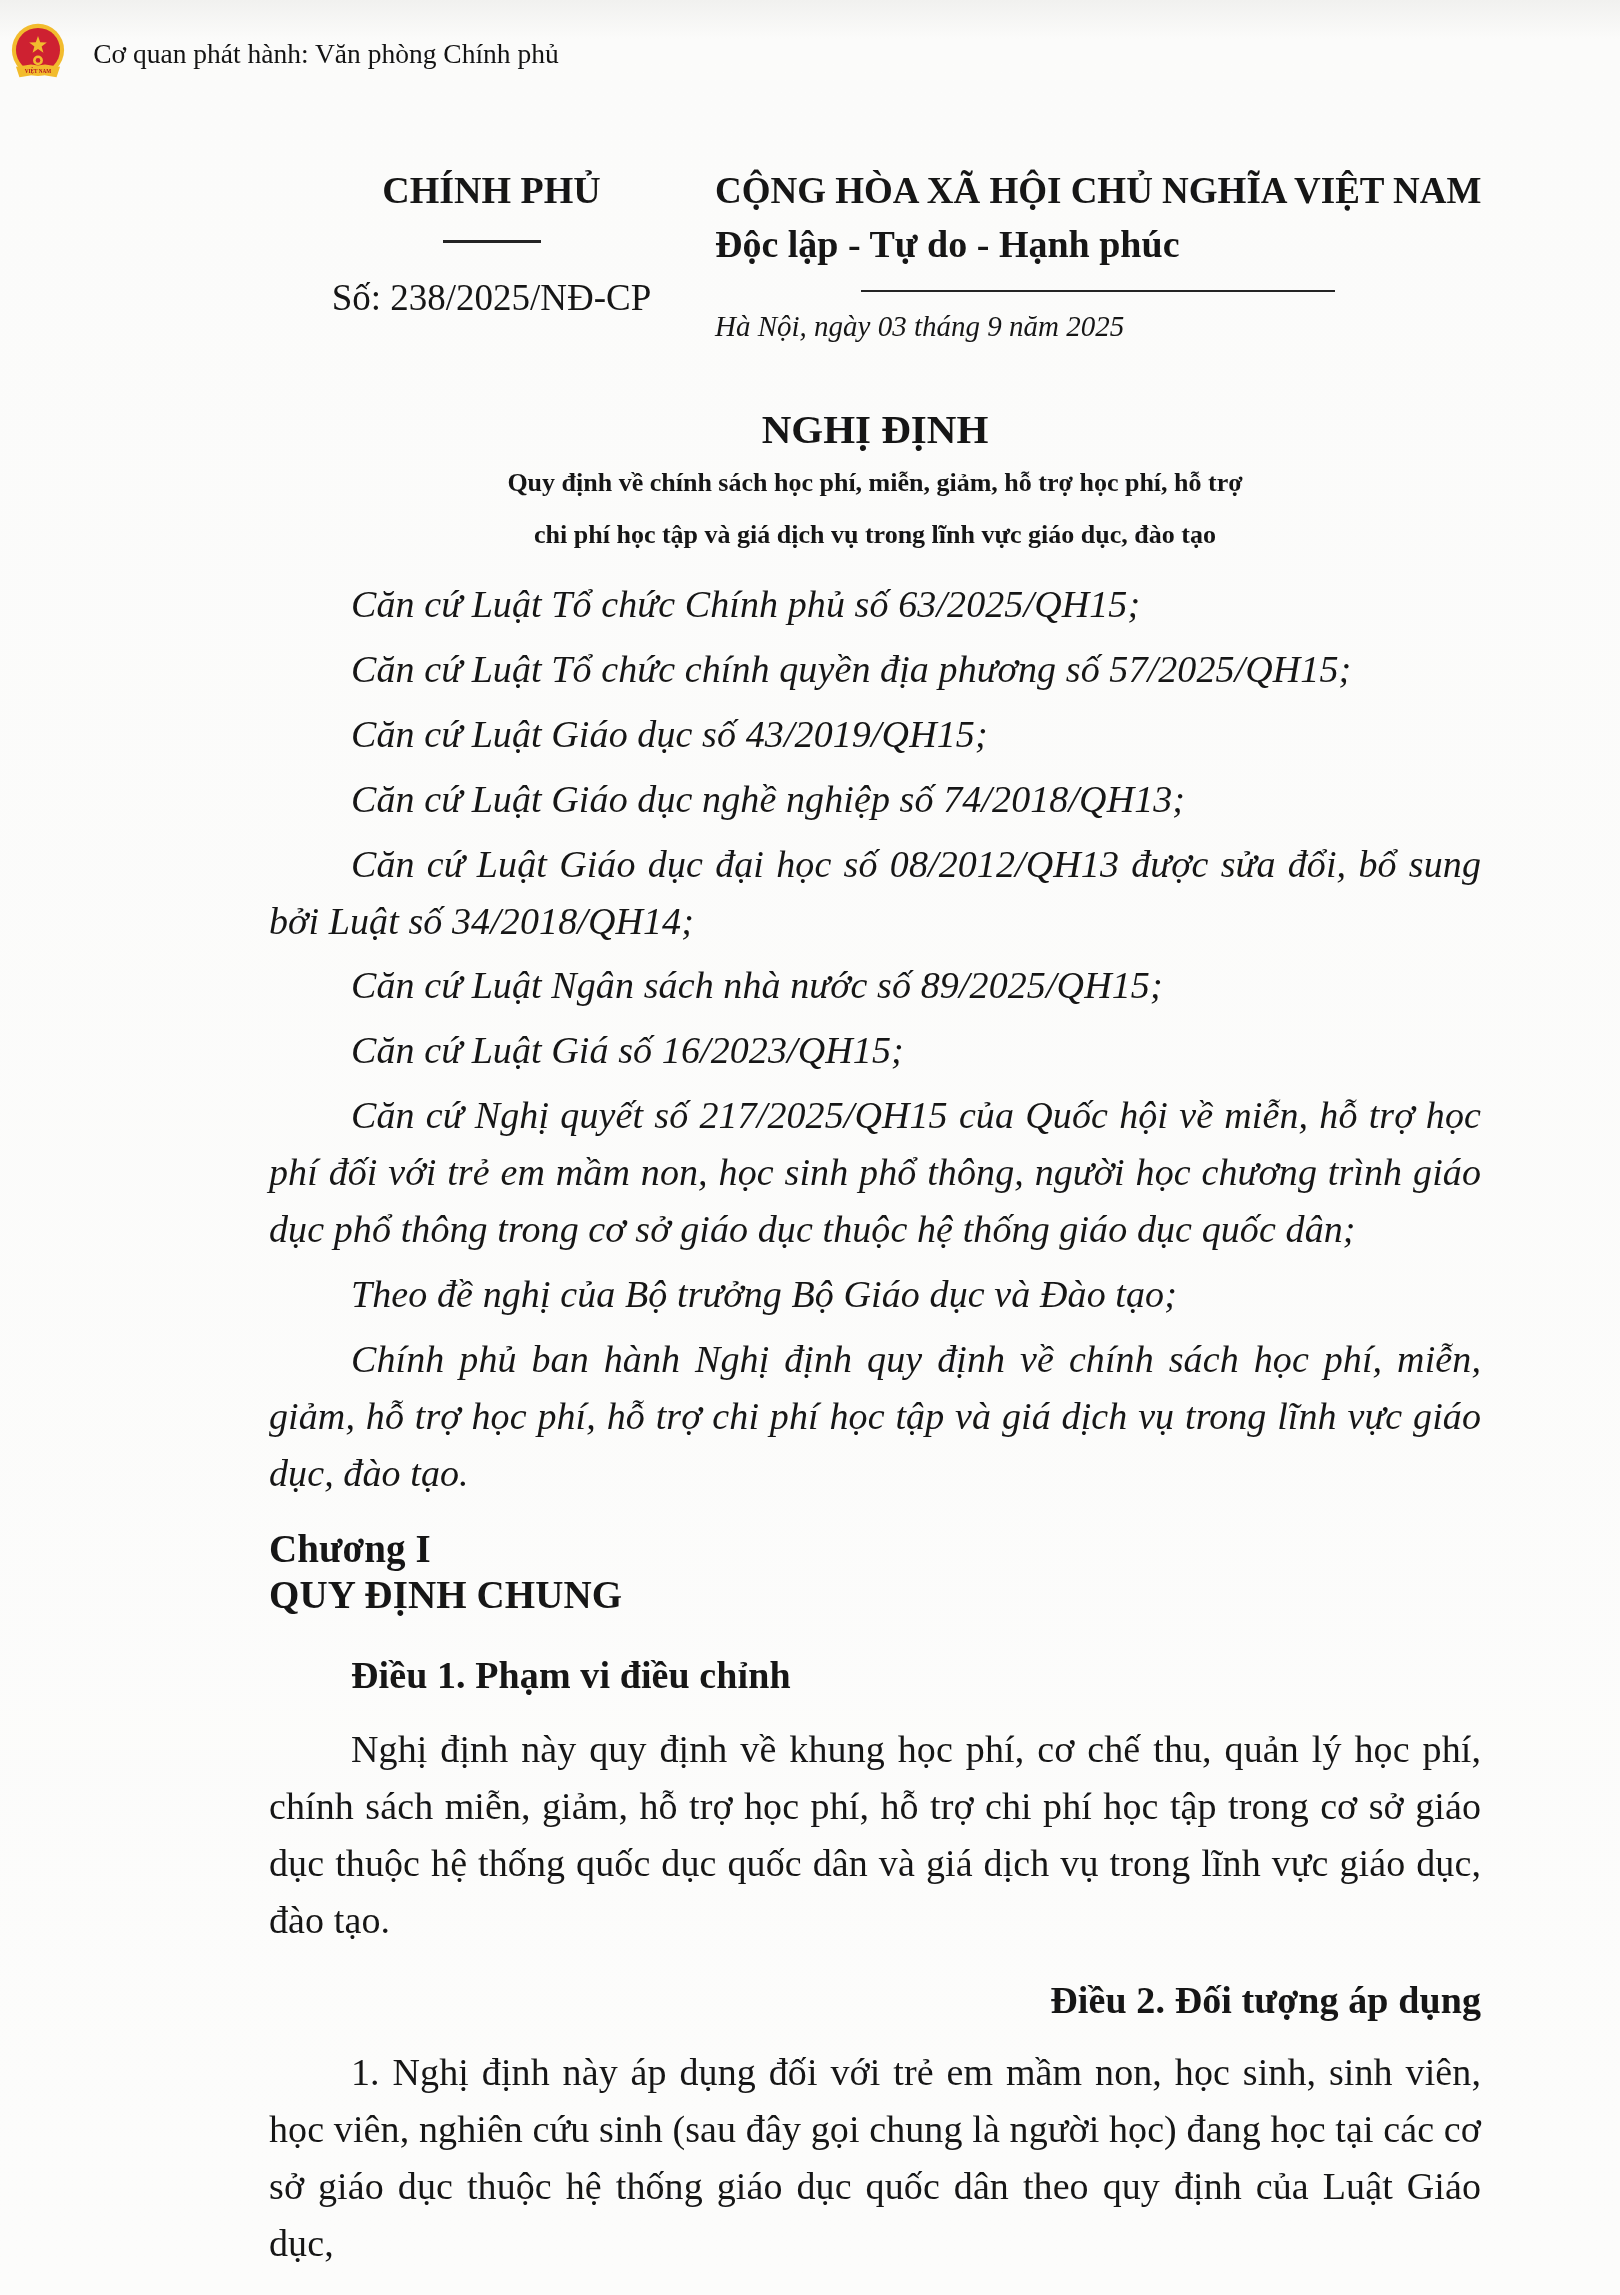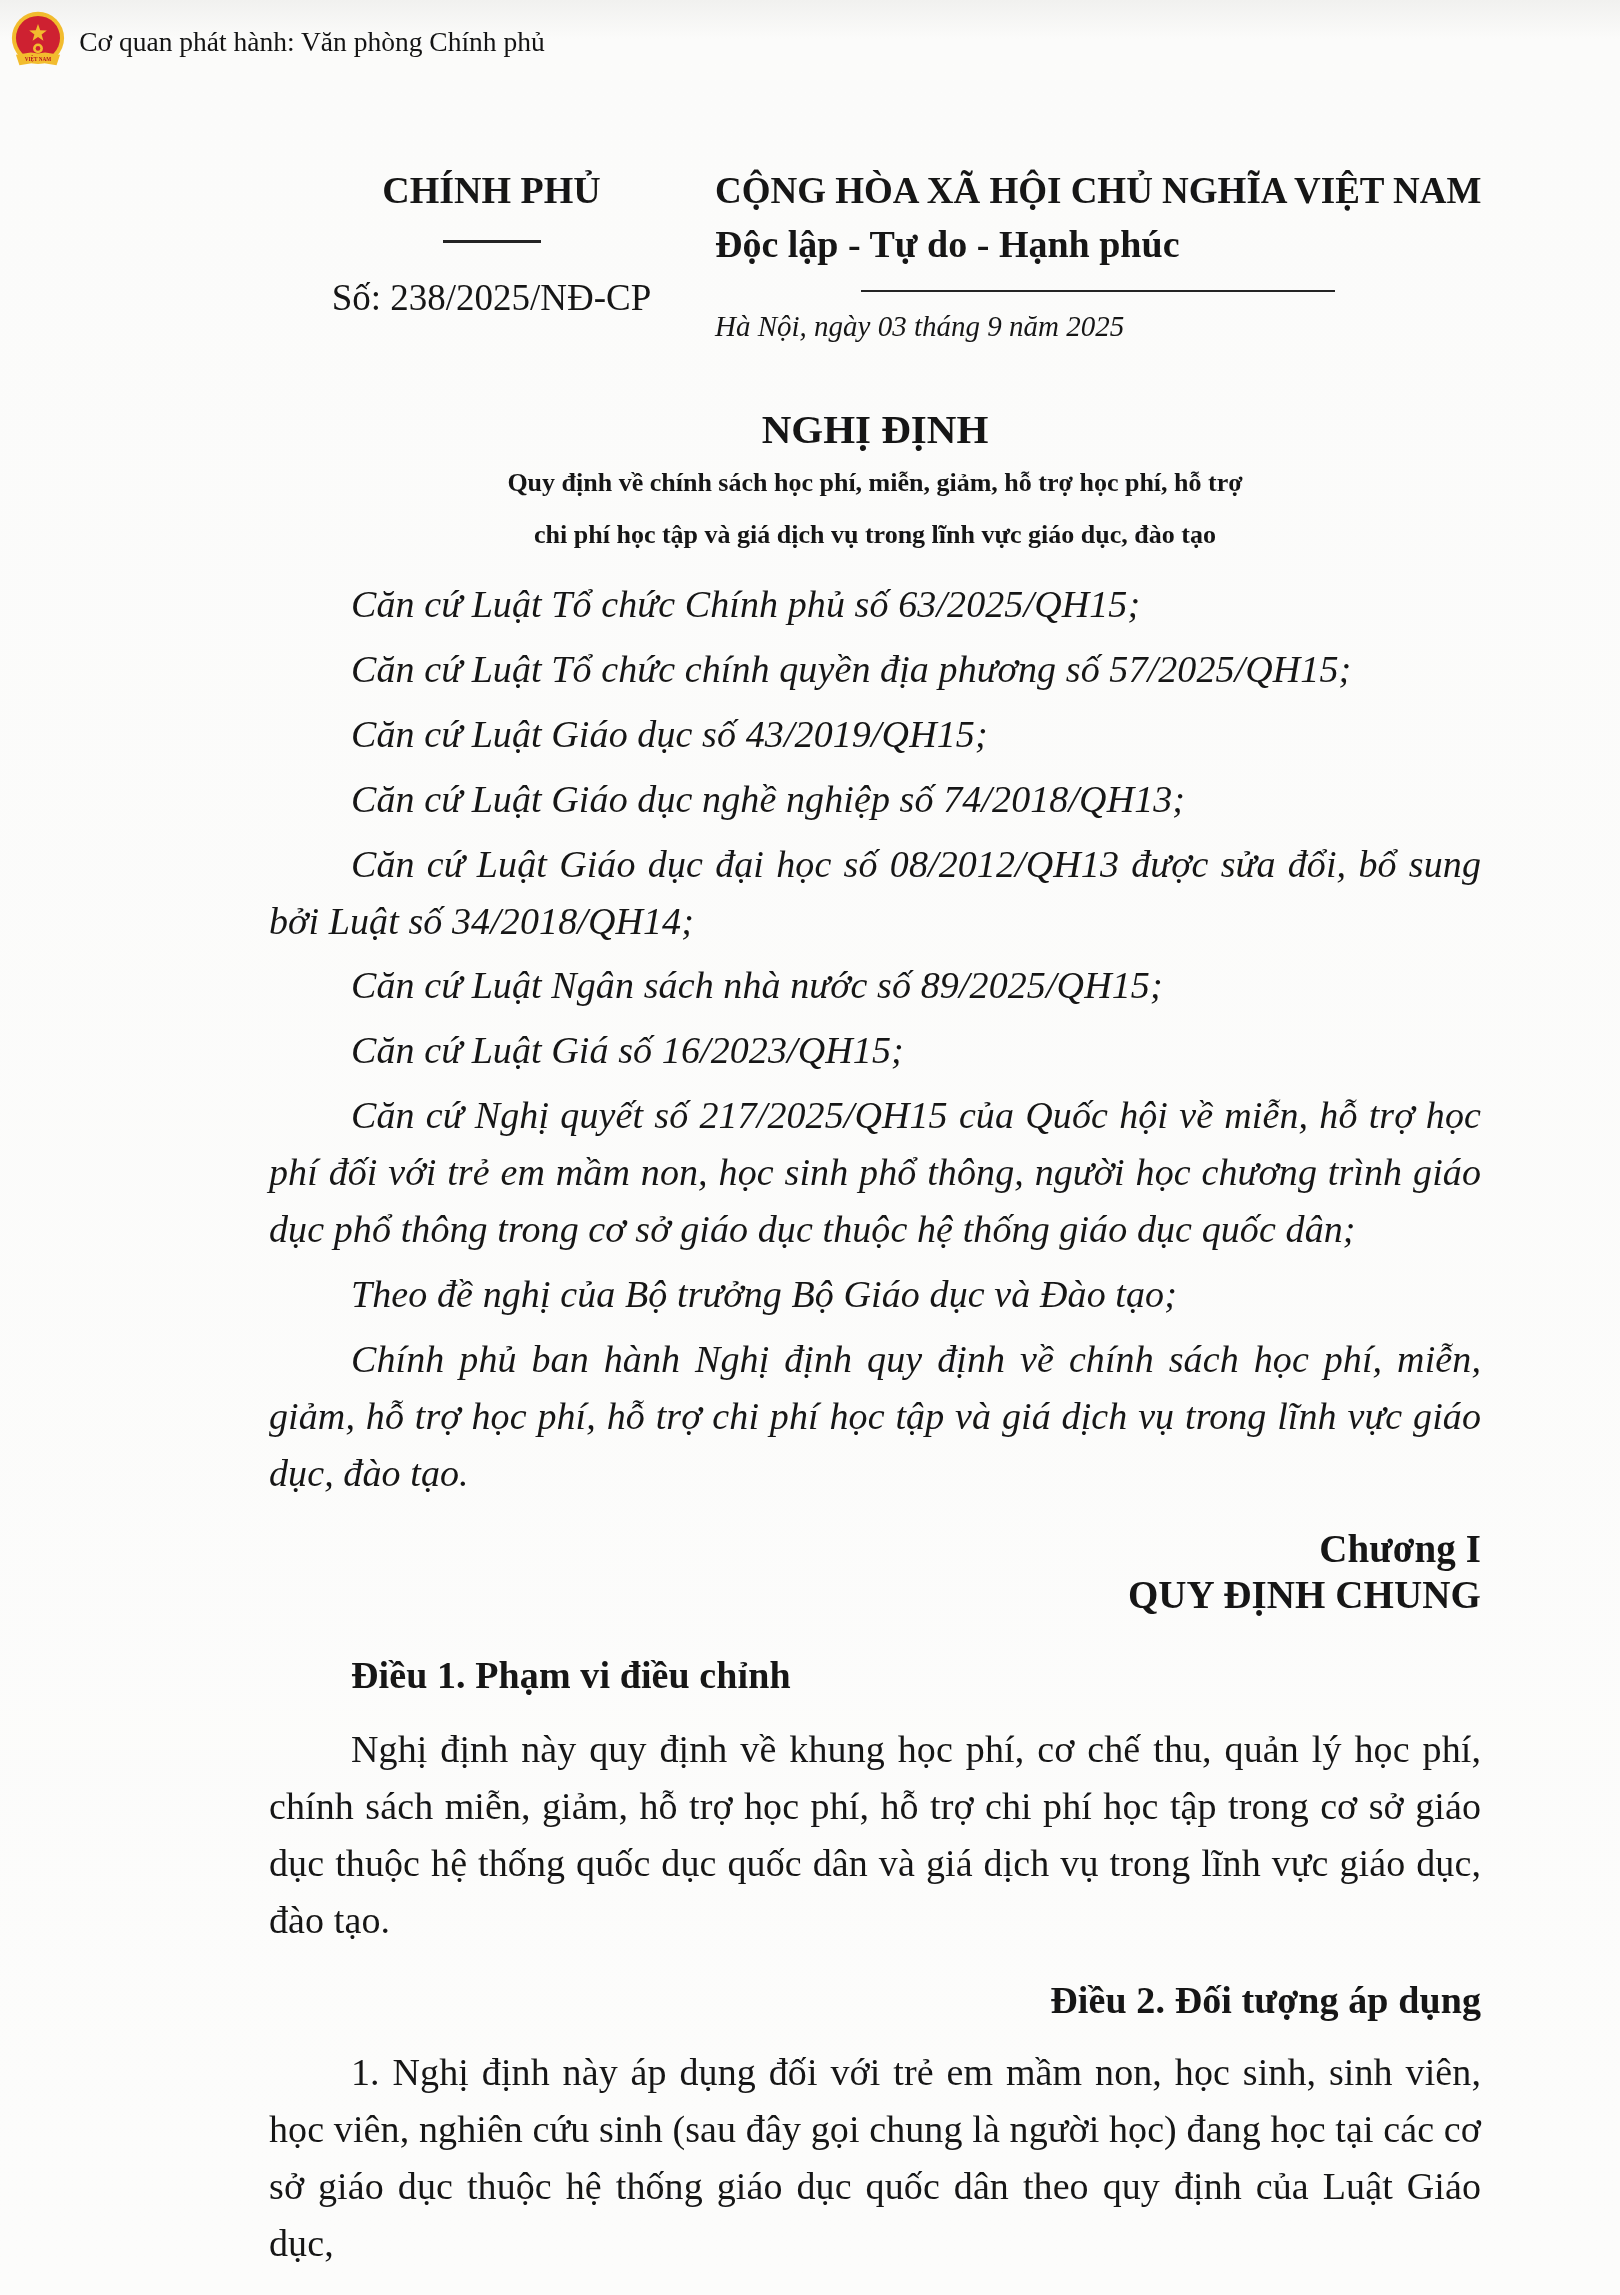--- a/index.html
+++ b/index.html
@@ -9,25 +9,25 @@
     height: 2295px;
     background: linear-gradient(180deg, #f1f1ef 0px, #fbfbfa 39px, #fcfcfb 100%);
     font-family: "Liberation Serif", "DejaVu Serif", serif;
     color: #161616;
     overflow: hidden;
   }
 
   
   .issuer-bar {
     position: absolute;
-    top: 9px; left: 9.2px;
+    top: 21px; left: 9.2px;
     height: 65px;
     display: flex;
     align-items: center;
-    gap: 12px;
+    gap: 26px;
   }
   .issuer-label {
     font-size: 27.5px;
     color: #141414;
     white-space: nowrap;
   }
 
   
   .header-row {
     position: absolute;
@@ -71,21 +71,21 @@
     line-height: 57px;
     text-align: justify;
     letter-spacing: 0.1px;
   }
   .recital {
     font-style: italic;
     text-indent: 82px;
     margin: 0 0 7.9px 0;
   }
   .chapter {
-    text-align: right;
+    text-align: left;
     font-weight: bold;
     font-size: 39px;
     line-height: 46px;
     margin: 23.6px 0 29px 0;
   }
   .article-heading {
     font-weight: bold;
     text-indent: 82px;
     text-align: left;
     margin: 0 0 17px 0;

